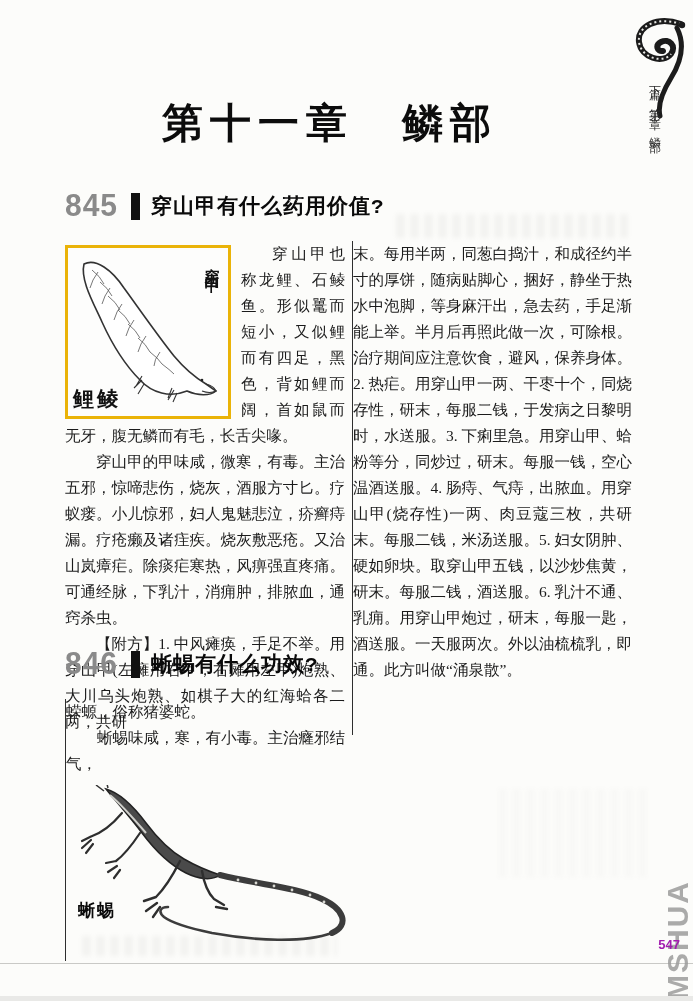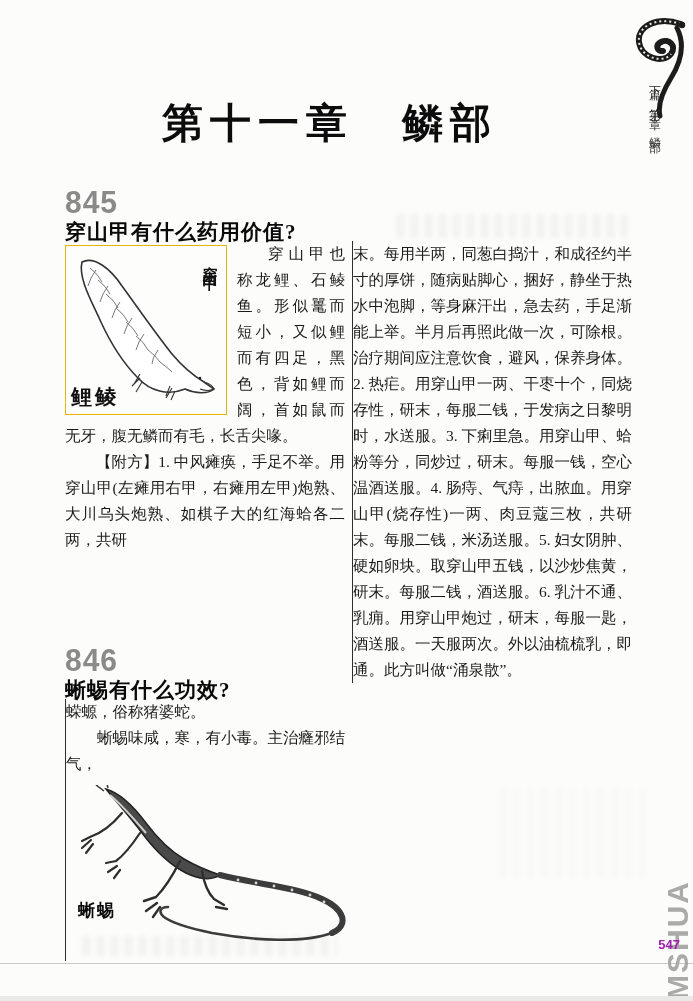--- a/index.html
+++ b/index.html
@@ -21,41 +21,41 @@
   .margin-tabs .gap{margin-block-start:14px;}
   
   .chapter-title{
     position:absolute;top:96px;left:0;width:660px;text-align:center;
     font-size:41px;font-weight:900;letter-spacing:7px;color:#0c0c0c;
   }
   
   .section{position:absolute;left:65px;width:567px;}
   .sec-845{top:188px;}
   .sec-846{top:646px;}
-  .sec-header{display:flex;align-items:flex-start;height:36px;flex-direction:column;}
+  .sec-header{display:flex;align-items:center;height:36px;}
   .sec-number{
     font-family:"Liberation Sans",sans-serif;font-weight:800;
     font-size:30px;color:#8a8a8a;letter-spacing:1px;line-height:1;
     transform:scaleY(1.05);
   }
   .sec-bar{width:9px;height:27px;background:#111;margin:0 11px 0 13px;}
   .sec-heading{
-    font-family:Liberation Serif, serif;font-weight:900;
+    font-family:Liberation Mono, monospace;font-weight:900;
     font-size:21px;color:#0a0a0a;letter-spacing:1px;
   }
   
   .cols{display:flex;margin-top:17px;}
   .col-left{width:287px;box-sizing:border-box;padding-right:7px;}
   .col-right{width:280px;box-sizing:border-box;border-left:1px solid #2e2e2e;padding-left:0;}
   .cols p{margin:0;font-size:15.5px;line-height:26px;text-align:justify;color:#1b1b1b;}
   .indent{text-indent:2em;}
   
   .fig-box{
     position:relative;float:left;width:160px;height:168px;
-    border:1px solid #eab308;margin:4px 10px 2px 0;background:#fdfdfc;
+    border:3px solid #eab308;margin:4px 10px 2px 0;background:#fdfdfc;
   }
   .fig-box svg{position:absolute;left:0;top:0;}
   .fig-label-vertical{
     position:absolute;top:7px;right:7px;writing-mode:vertical-rl;text-orientation:upright;
     font-size:15px;font-weight:700;letter-spacing:6px;color:#111;
   }
   .fig-caption{
     position:absolute;left:5px;bottom:3px;font-size:21px;font-weight:700;
     letter-spacing:3px;color:#111;
   }
@@ -142,20 +142,21 @@
             </g>
             <path d="M74,128 l-6,10 m6,-6 l-8,8 m10,-4 l-6,10" stroke="#333" stroke-width="1.1" fill="none"></path>
             <path d="M104,140 l-4,10 m6,-8 l-6,10 m9,-7 l-4,9" stroke="#333" stroke-width="1.1" fill="none"></path>
             <path d="M138,136 q8,2 10,7 q-6,3 -14,0" fill="none" stroke="#333" stroke-width="1.2"></path>
             <circle cx="134" cy="132" r="1.3" fill="#222"></circle>
           </svg>
           <span class="fig-label-vertical">穿山甲</span>
           <span class="fig-caption">鲤鲮</span>
         </div>
         <p class="indent">穿山甲也称龙鲤、石鲮鱼。形似鼍而短小，又似鲤而有四足，黑色，背如鲤而阔，首如鼠而无牙，腹无鳞而有毛，长舌尖喙。</p>
+        <p class="indent">穿山甲的甲味咸，微寒，有毒。主治五邪，惊啼悲伤，烧灰，酒服方寸匕。疗蚁瘘。小儿惊邪，妇人鬼魅悲泣，疥癣痔漏。疗疮癞及诸疰疾。烧灰敷恶疮。又治山岚瘴疟。除痰疟寒热，风痹强直疼痛。可通经脉，下乳汁，消痈肿，排脓血，通窍杀虫。</p>
         <p class="indent">【附方】1. 中风瘫痪，手足不举。用穿山甲(左瘫用右甲，右瘫用左甲)炮熟、大川乌头炮熟、如棋子大的红海蛤各二两，共研</p>
       </div>
       <div class="col-right">
         <p>末。每用半两，同葱白捣汁，和成径约半寸的厚饼，随病贴脚心，捆好，静坐于热水中泡脚，等身麻汗出，急去药，手足渐能上举。半月后再照此做一次，可除根。治疗期间应注意饮食，避风，保养身体。2. 热疟。用穿山甲一两、干枣十个，同烧存性，研末，每服二钱，于发病之日黎明时，水送服。3. 下痢里急。用穿山甲、蛤粉等分，同炒过，研末。每服一钱，空心温酒送服。4. 肠痔、气痔，出脓血。用穿山甲(烧存性)一两、肉豆蔻三枚，共研末。每服二钱，米汤送服。5. 妇女阴肿、硬如卵块。取穿山甲五钱，以沙炒焦黄，研末。每服二钱，酒送服。6. 乳汁不通、乳痈。用穿山甲炮过，研末，每服一匙，酒送服。一天服两次。外以油梳梳乳，即通。此方叫做“涌泉散”。</p>
       </div>
     </div>
   </div>
 
   <div class="section sec-846">
     <div class="sec-header">

